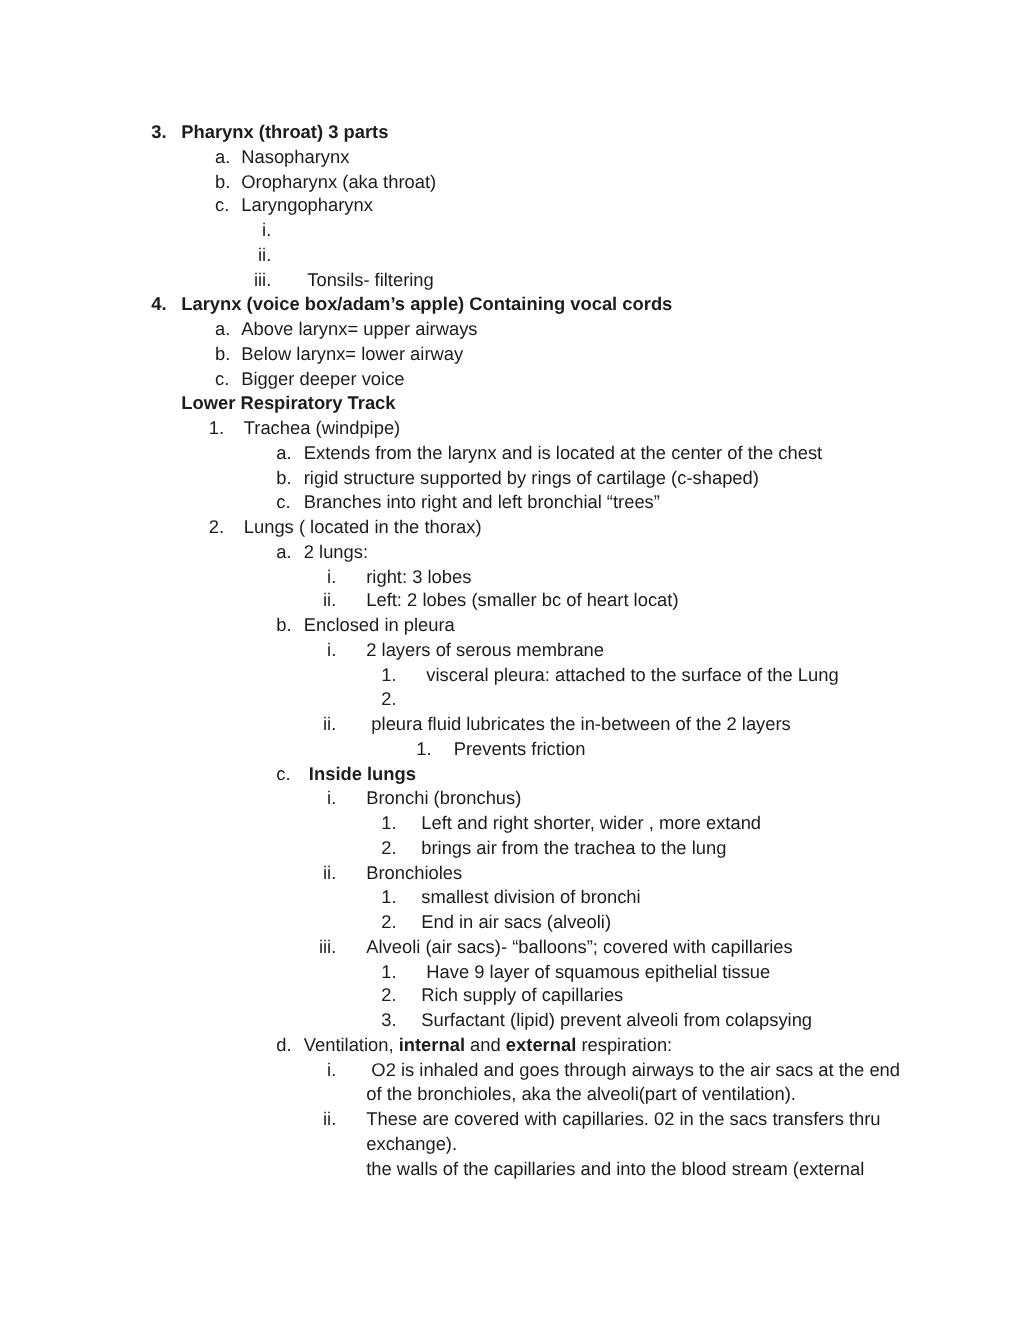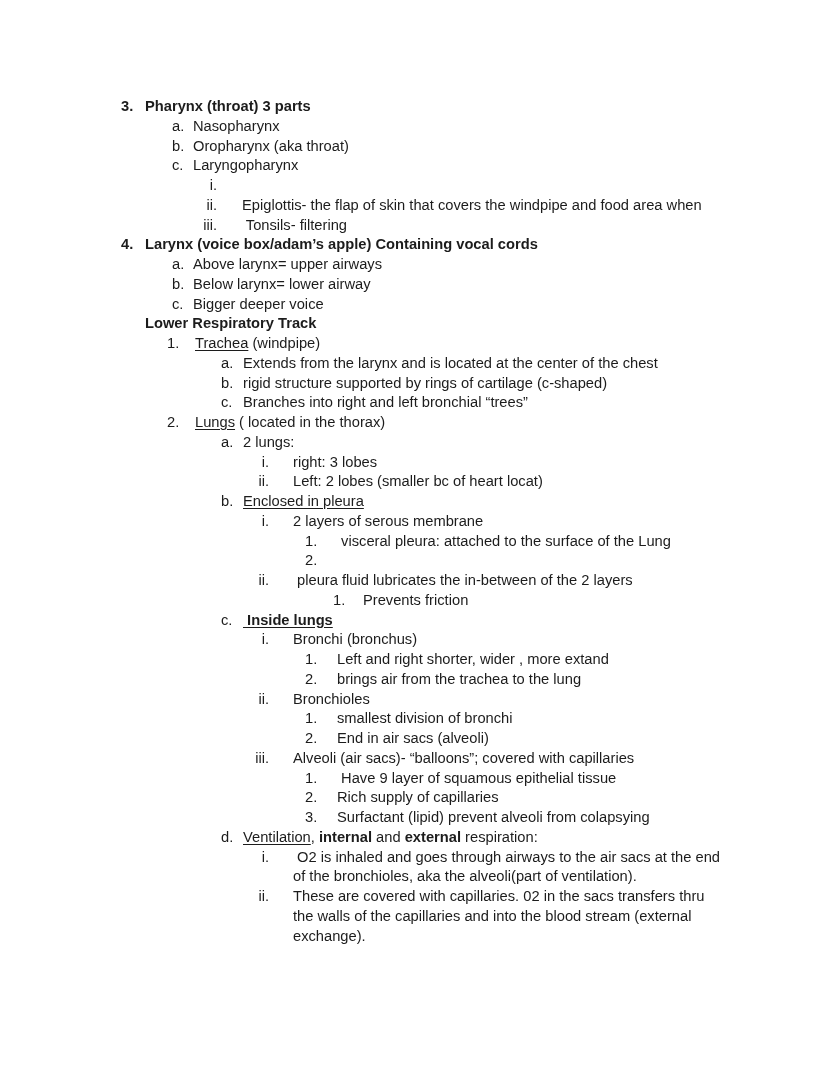--- a/index.html
+++ b/index.html
@@ -36,33 +36,33 @@
   .lv-n1  .marker { margin-left: 121px; width: 24px; }
   .lv-a1  .marker { margin-left: 172px; width: 21px; }
   .lv-r1  .marker { margin-left: 180px; width: 62px; text-align: right; padding-right: 25px; }
   .lv-h   .marker { margin-left: 145px; width: 0; }
   .lv-n2  .marker { margin-left: 167px; width: 28px; }
   .lv-a2  .marker { margin-left: 221px; width: 22px; }
   .lv-r2  .marker { margin-left: 225px; width: 68px; text-align: right; padding-right: 24px; }
   .lv-d3  .marker { margin-left: 305px; width: 32px; }
   .lv-d3b .marker { margin-left: 333px; width: 30px; }
   .b { font-weight: bold; }
-  .u { text-decoration: underline; text-underline-offset: 2px; margin-top: 30px; }
+  .u { text-underline-offset: 2px; margin-top: 30px; }
 </style>
 </head>
 <body>
 
 <div class="page">
   <div id="doc-lines">
       <div class="line lv-n1"><span class="marker b">3.</span><span class="text"><span class="b ">Pharynx (throat) 3 parts</span></span></div>
       <div class="line lv-a1"><span class="marker">a.</span><span class="text"><span class="">Nasopharynx</span></span></div>
       <div class="line lv-a1"><span class="marker">b.</span><span class="text"><span class="">Oropharynx (aka throat)</span></span></div>
       <div class="line lv-a1"><span class="marker">c.</span><span class="text"><span class="">Laryngopharynx</span></span></div>
       <div class="line lv-r1"><span class="marker">i.</span></div>
-      <div class="line lv-r1"><span class="marker">ii.</span><span class="text"><span class="">Epiglottis- the flap of skin that covers the windpipe and food area when</span></span></div>
+      <div class="line lv-r1"><span class="marker">ii.</span></div>
       <div class="line lv-r1"><span class="marker"></span></div>
       <div class="line lv-r1"><span class="marker">iii.</span><span class="text"><span class=""> Tonsils- filtering</span></span></div>
       <div class="line lv-n1"><span class="marker b">4.</span><span class="text"><span class="b ">Larynx (voice box/adam’s apple) Containing vocal cords</span></span></div>
       <div class="line lv-a1"><span class="marker">a.</span><span class="text"><span class="">Above larynx= upper airways</span></span></div>
       <div class="line lv-a1"><span class="marker">b.</span><span class="text"><span class="">Below larynx= lower airway</span></span></div>
       <div class="line lv-a1"><span class="marker">c.</span><span class="text"><span class="">Bigger deeper voice</span></span></div>
       <div class="line lv-h"><span class="marker"></span><span class="text"><span class="b ">Lower Respiratory Track</span></span></div>
       <div class="line lv-n2"><span class="marker">1.</span><span class="text"><span class="u">Trachea</span><span class=""> (windpipe)</span></span></div>
       <div class="line lv-a2"><span class="marker">a.</span><span class="text"><span class="">Extends from the larynx and is located at the center of the chest</span></span></div>
       <div class="line lv-a2"><span class="marker">b.</span><span class="text"><span class="">rigid structure supported by rings of cartilage (c-shaped)</span></span></div>
@@ -85,16 +85,16 @@
       <div class="line lv-d3"><span class="marker">1.</span><span class="text"><span class="">smallest division of bronchi</span></span></div>
       <div class="line lv-d3"><span class="marker">2.</span><span class="text"><span class="">End in air sacs (alveoli)</span></span></div>
       <div class="line lv-r2"><span class="marker">iii.</span><span class="text"><span class="">Alveoli (air sacs)- “balloons”; covered with capillaries</span></span></div>
       <div class="line lv-d3"><span class="marker">1.</span><span class="text"><span class=""> Have 9 layer of squamous epithelial tissue</span></span></div>
       <div class="line lv-d3"><span class="marker">2.</span><span class="text"><span class="">Rich supply of capillaries</span></span></div>
       <div class="line lv-d3"><span class="marker">3.</span><span class="text"><span class="">Surfactant (lipid) prevent alveoli from colapsying</span></span></div>
       <div class="line lv-a2"><span class="marker">d.</span><span class="text"><span class="u">Ventilation</span><span class="">, </span><span class="b ">internal</span><span class=""> and </span><span class="b ">external</span><span class=""> respiration:</span></span></div>
       <div class="line lv-r2"><span class="marker">i.</span><span class="text"><span class=""> O2 is inhaled and goes through airways to the air sacs at the end</span></span></div>
       <div class="line lv-r2"><span class="marker"></span><span class="text"><span class="">of the bronchioles, aka the alveoli(part of ventilation).</span></span></div>
       <div class="line lv-r2"><span class="marker">ii.</span><span class="text"><span class="">These are covered with capillaries. 02 in the sacs transfers thru</span></span></div>
+      <div class="line lv-r2"><span class="marker"></span><span class="text"><span class="">exchange).</span></span></div>
       <div class="line lv-r2"><span class="marker"></span><span class="text"><span class="">the walls of the capillaries and into the blood stream (external</span></span></div>
-      <div class="line lv-r2"><span class="marker"></span><span class="text"><span class="">exchange).</span></span></div>
     </div>
 </div>
 
 </body></html>

